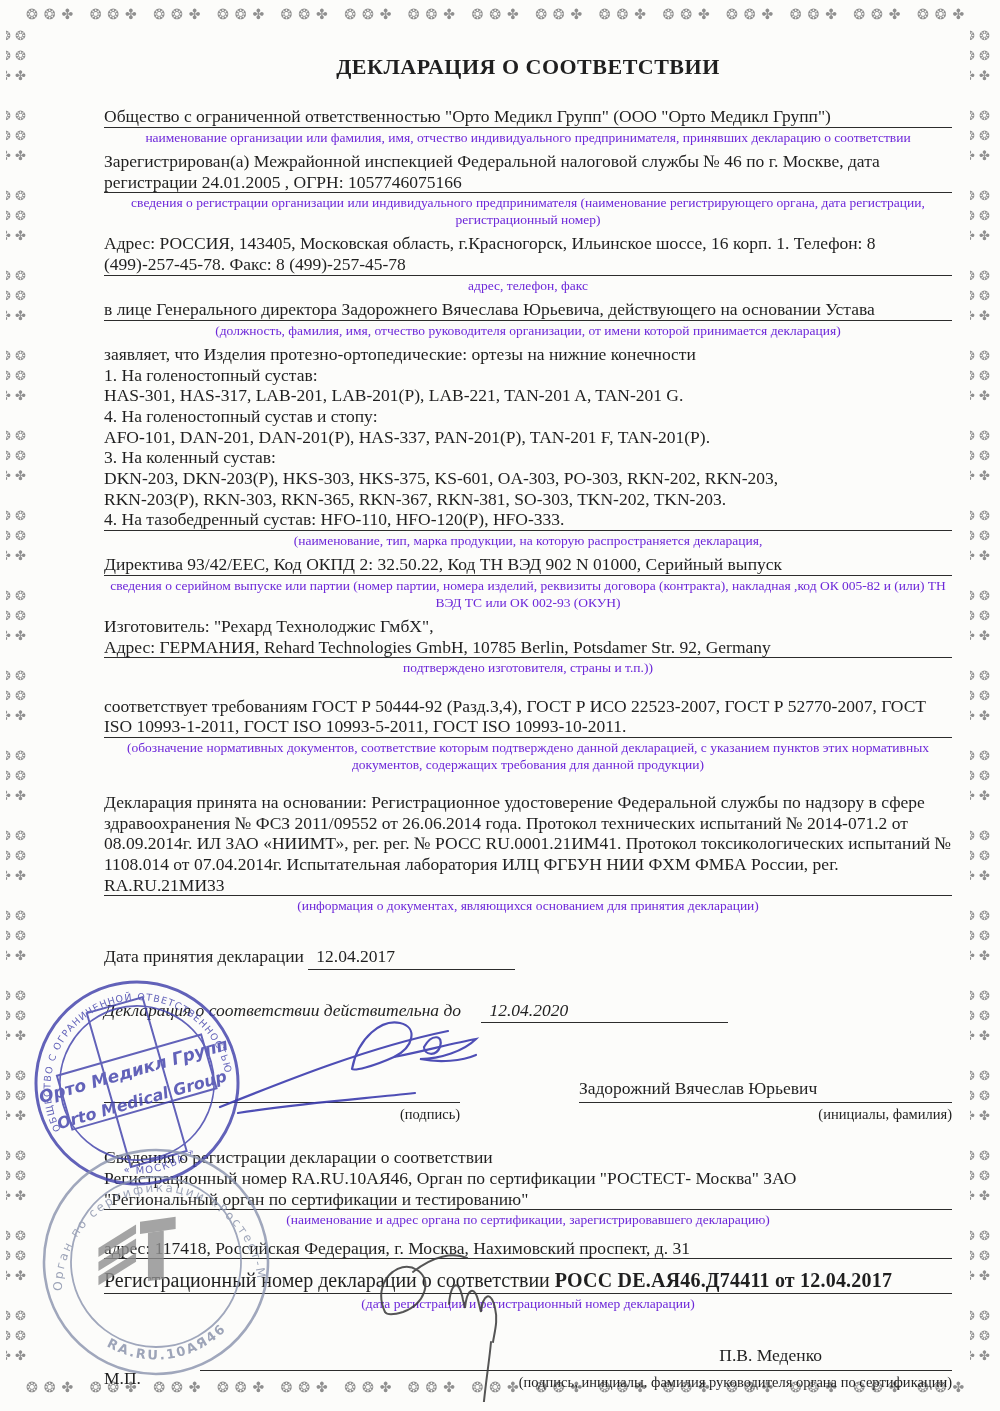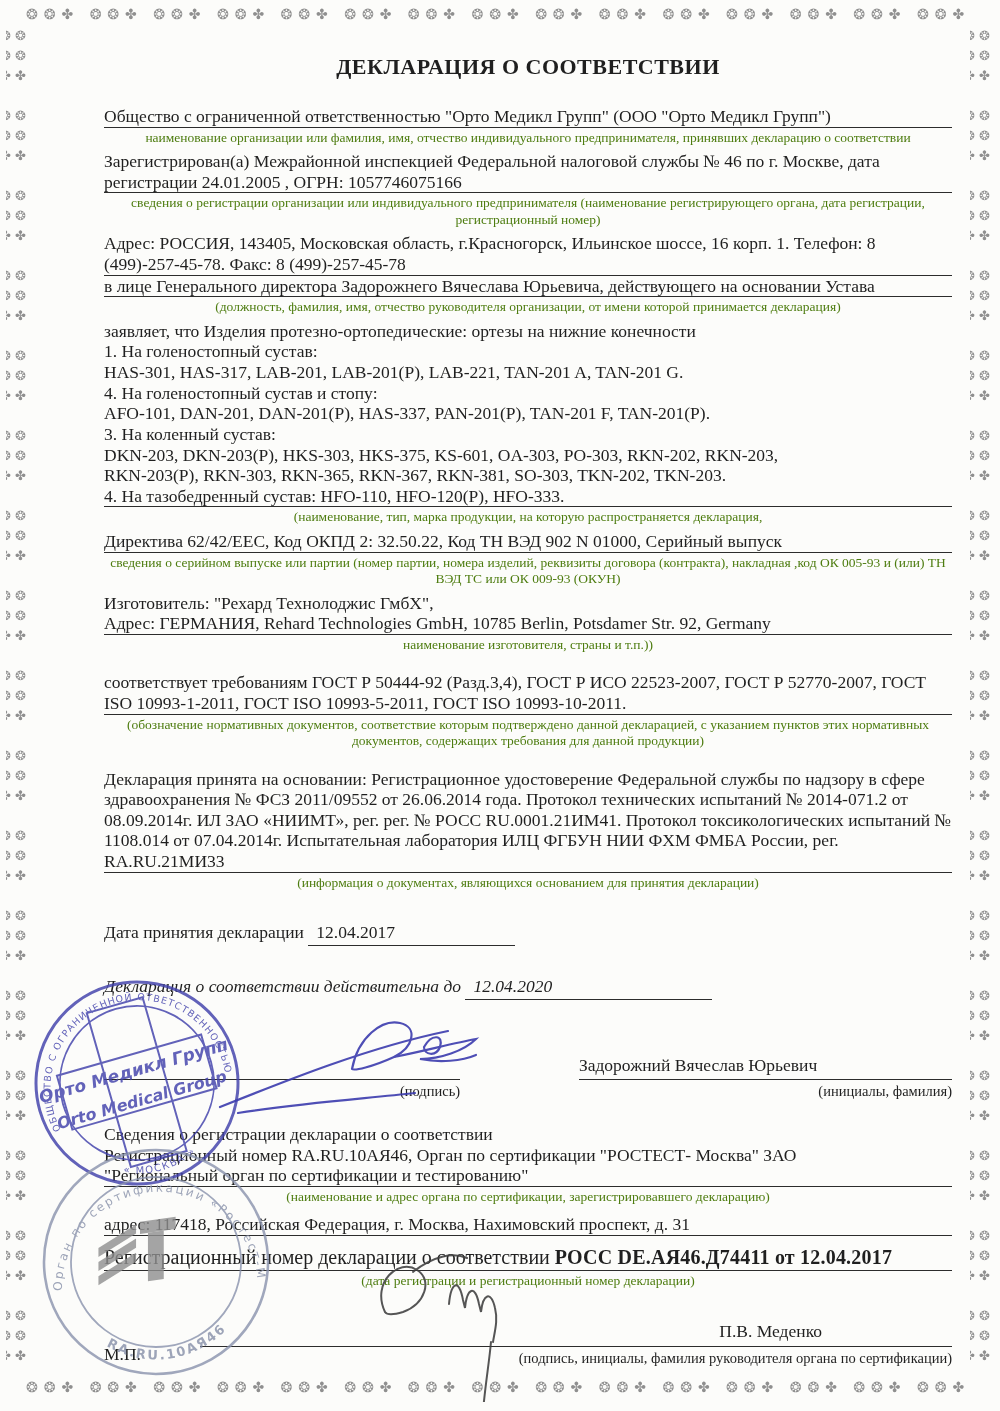--- a/index.html
+++ b/index.html
@@ -13,21 +13,21 @@
   .border-v{position:absolute;top:28px;bottom:28px;width:22px;font-family:"DejaVu Sans",sans-serif;
             writing-mode:vertical-rl;text-orientation:upright;font-size:13px;letter-spacing:5px;
             color:#8f8f8f;overflow:hidden;}
   .border-left{left:6px}
   .border-right{right:8px}
 
   .content{position:absolute;left:104px;top:54px;width:848px;}
   .title{text-align:center;font-weight:bold;font-size:22px;letter-spacing:.5px;margin:0 0 26px 0;}
   .ln{font-size:17.5px;line-height:1.18;}
   .u{border-bottom:1.4px solid #2c2c2c;}
-  .cap{font-size:13.5px;line-height:1.22;text-align:center;padding:2px 4px 5px 4px;color:#4d7c0f;}
+  .cap{font-size:13.5px;line-height:1.22;text-align:center;padding:2px 4px 5px 4px;color:#6d28d9;}
   .gap-top{margin-top:14px;}
 
   .daterow{display:flex;margin-top:26px;font-size:17.5px;line-height:1.25;}
   .daterow .lbl{white-space:pre;}
   .daterow .val{border-bottom:1.4px solid #2c2c2c;padding:0 120px 1px 8px;}
 
   .sigrow{display:flex;justify-content:space-between;margin-top:54px;}
   .sigcell-l{width:42%;}
   .sigcell-r{width:44%;}
   .sigline{border-bottom:1.4px solid #2c2c2c;text-align:left;font-size:17.5px;min-height:25px;line-height:1.3;}
@@ -58,50 +58,51 @@
 
   <div class="content">
     <div class="title">ДЕКЛАРАЦИЯ О СООТВЕТСТВИИ</div>
 
     <div>
         <div class="ln u">Общество с ограниченной ответственностью "Орто Медикл Групп"  (ООО "Орто Медикл Групп")</div>
         <div class="cap">наименование организации или фамилия, имя, отчество индивидуального предпринимателя, принявших декларацию о соответствии</div>
         <div class="ln u">Зарегистрирован(а) Межрайонной инспекцией Федеральной налоговой службы № 46 по г. Москве, дата регистрации 24.01.2005 , ОГРН: 1057746075166</div>
         <div class="cap">сведения о регистрации организации или индивидуального предпринимателя (наименование регистрирующего органа, дата регистрации, регистрационный номер)</div>
         <div class="ln u">Адрес: РОССИЯ, 143405, Московская область, г.Красногорск, Ильинское шоссе, 16 корп. 1. Телефон: 8 (499)-257-45-78. Факс: 8 (499)-257-45-78</div>
+        <div class="cap">адрес, телефон, факс</div>
         <div class="ln u">в лице Генерального директора Задорожнего Вячеслава Юрьевича, действующего на основании Устава</div>
         <div class="cap">(должность, фамилия, имя, отчество руководителя организации, от имени которой принимается декларация)</div>
         <div class="ln">заявляет, что Изделия протезно-ортопедические: ортезы на нижние конечности</div>
         <div class="ln">1. На голеностопный сустав:</div>
         <div class="ln">HAS-301, HAS-317, LAB-201, LAB-201(P), LAB-221, TAN-201 A, TAN-201 G.</div>
         <div class="ln">4. На голеностопный сустав и стопу:</div>
         <div class="ln">AFO-101, DAN-201, DAN-201(P), HAS-337, PAN-201(P), TAN-201 F, TAN-201(P).</div>
         <div class="ln">3. На коленный сустав:</div>
         <div class="ln">DKN-203, DKN-203(P), HKS-303, HKS-375, KS-601, OA-303, PO-303, RKN-202, RKN-203,</div>
         <div class="ln">RKN-203(P), RKN-303, RKN-365, RKN-367, RKN-381, SO-303, TKN-202, TKN-203.</div>
         <div class="ln u">4. На тазобедренный сустав: HFO-110, HFO-120(P), HFO-333.</div>
         <div class="cap">(наименование, тип, марка продукции, на которую распространяется декларация,</div>
-        <div class="ln u">Директива 62/42/ЕЕС, Код ОКПД 2:  32.50.22, Код ТН ВЭД 902 N 01000, Серийный выпуск</div>
-        <div class="cap">сведения о серийном выпуске или партии (номер партии, номера изделий, реквизиты договора (контракта), накладная ,код ОК 005-93 и (или) ТН ВЭД ТС или ОК 009-93 (ОКУН)</div>
+        <div class="ln u">Директива 93/42/ЕЕС, Код ОКПД 2:  32.50.22, Код ТН ВЭД 902 N 01000, Серийный выпуск</div>
+        <div class="cap">сведения о серийном выпуске или партии (номер партии, номера изделий, реквизиты договора (контракта), накладная ,код ОК 005-82 и (или) ТН ВЭД ТС или ОК 002-93 (ОКУН)</div>
         <div class="ln">Изготовитель: "Рехард Технолоджис ГмбХ",</div>
         <div class="ln u">Адрес: ГЕРМАНИЯ, Rehard Technologies GmbH, 10785 Berlin, Potsdamer Str. 92, Germany</div>
-        <div class="cap">наименование изготовителя, страны и т.п.))</div>
+        <div class="cap">подтверждено изготовителя, страны и т.п.))</div>
         <div class="ln u gap-top">соответствует требованиям ГОСТ Р 50444-92 (Разд.3,4), ГОСТ Р ИСО 22523-2007, ГОСТ Р 52770-2007, ГОСТ  ISO 10993-1-2011, ГОСТ  ISO 10993-5-2011, ГОСТ  ISO 10993-10-2011.</div>
         <div class="cap">(обозначение нормативных документов, соответствие которым подтверждено данной декларацией, с указанием пунктов этих нормативных документов, содержащих требования для данной продукции)</div>
         <div class="ln u gap-top">Декларация принята на основании: Регистрационное удостоверение Федеральной службы по надзору в сфере здравоохранения № ФСЗ 2011/09552 от 26.06.2014 года. Протокол  технических испытаний № 2014-071.2 от 08.09.2014г. ИЛ ЗАО «НИИМТ», рег. рег. № РОСС RU.0001.21ИМ41. Протокол токсикологических испытаний № 1108.014 от 07.04.2014г. Испытательная лаборатория ИЛЦ ФГБУН НИИ ФХМ ФМБА России, рег. RA.RU.21МИ33</div>
         <div class="cap">(информация о документах, являющихся основанием для принятия декларации)</div>
       </div>
 
     <div class="daterow">
       <span class="lbl">Дата принятия декларации </span>
       <span class="val">12.04.2017</span>
     </div>
     <div class="daterow" style="margin-top:30px;font-style:italic;">
       <span class="lbl">Декларация о соответствии действительна до </span>
-      <span class="val" style="padding-right:160px;">12.04.2020</span>
+      <span class="val" style="padding-right:160px;margin-left:16px;">12.04.2020</span>
     </div>
 
     <div class="sigrow">
       <div class="sigcell-l">
         <div class="sigline"></div>
         <div class="cap2">(подпись)</div>
       </div>
       <div class="sigcell-r">
         <div class="sigline">Задорожний Вячеслав Юрьевич</div>
         <div class="cap2">(инициалы, фамилия)</div>

